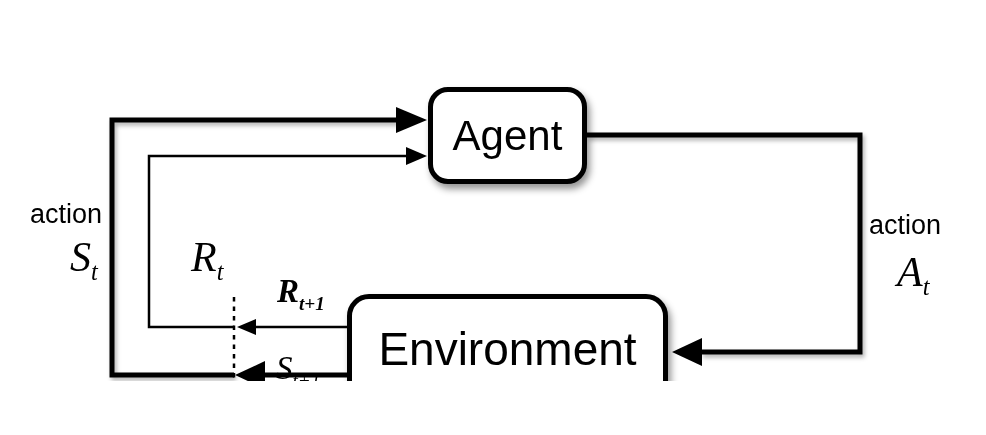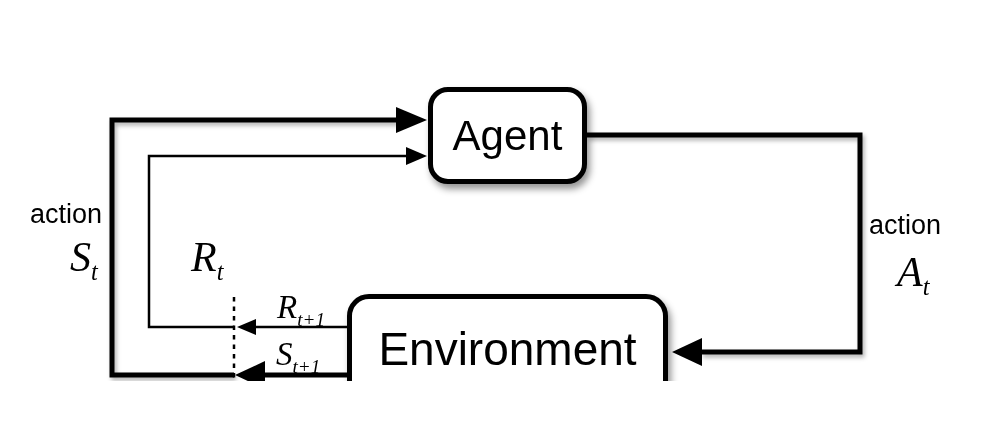--- a/index.html
+++ b/index.html
@@ -84,21 +84,21 @@
 
   <div class="lbl math math-lg" style="left:163px; top:235px;">
     <span>R</span><sub>t</sub>
   </div>
 
   <div class="lbl word" style="left:869px; top:211px;">action</div>
   <div class="lbl math math-lg" style="left:869px; top:250px;">
     <span>A</span><sub>t</sub>
   </div>
 
-  <div class="lbl math math-sm" style="left:277px; top:290px;">
+  <div class="lbl math math-sm" style="left:277px; top:274px;font-weight:bold;">
     <span>R</span><sub>t+1</sub>
   </div>
 
-  <div class="lbl math math-sm" style="left:276px; top:337px;">
+  <div class="lbl math math-sm" style="left:276px; top:351px;">
     <span>S</span><sub>t+1</sub>
   </div>
 
 </div>
 
 </body></html>

